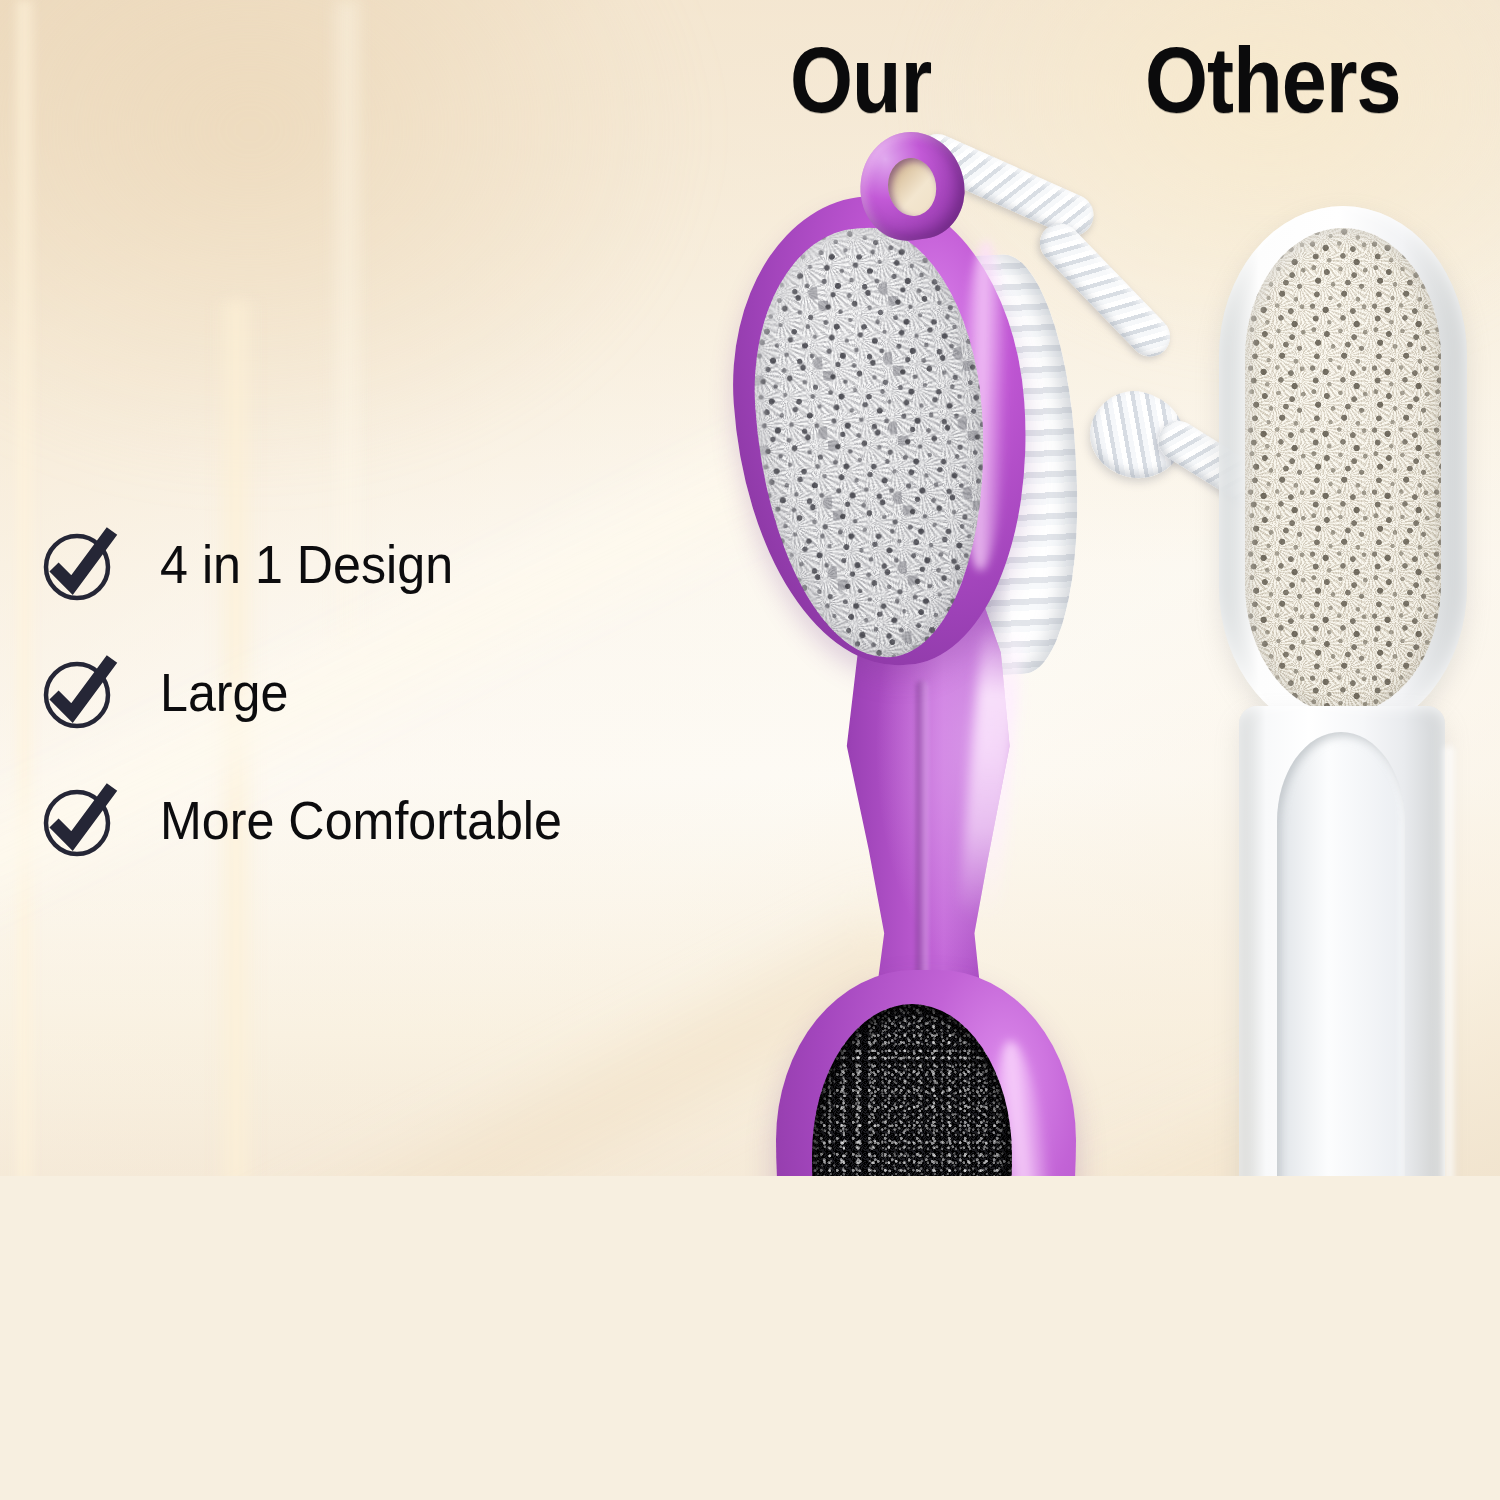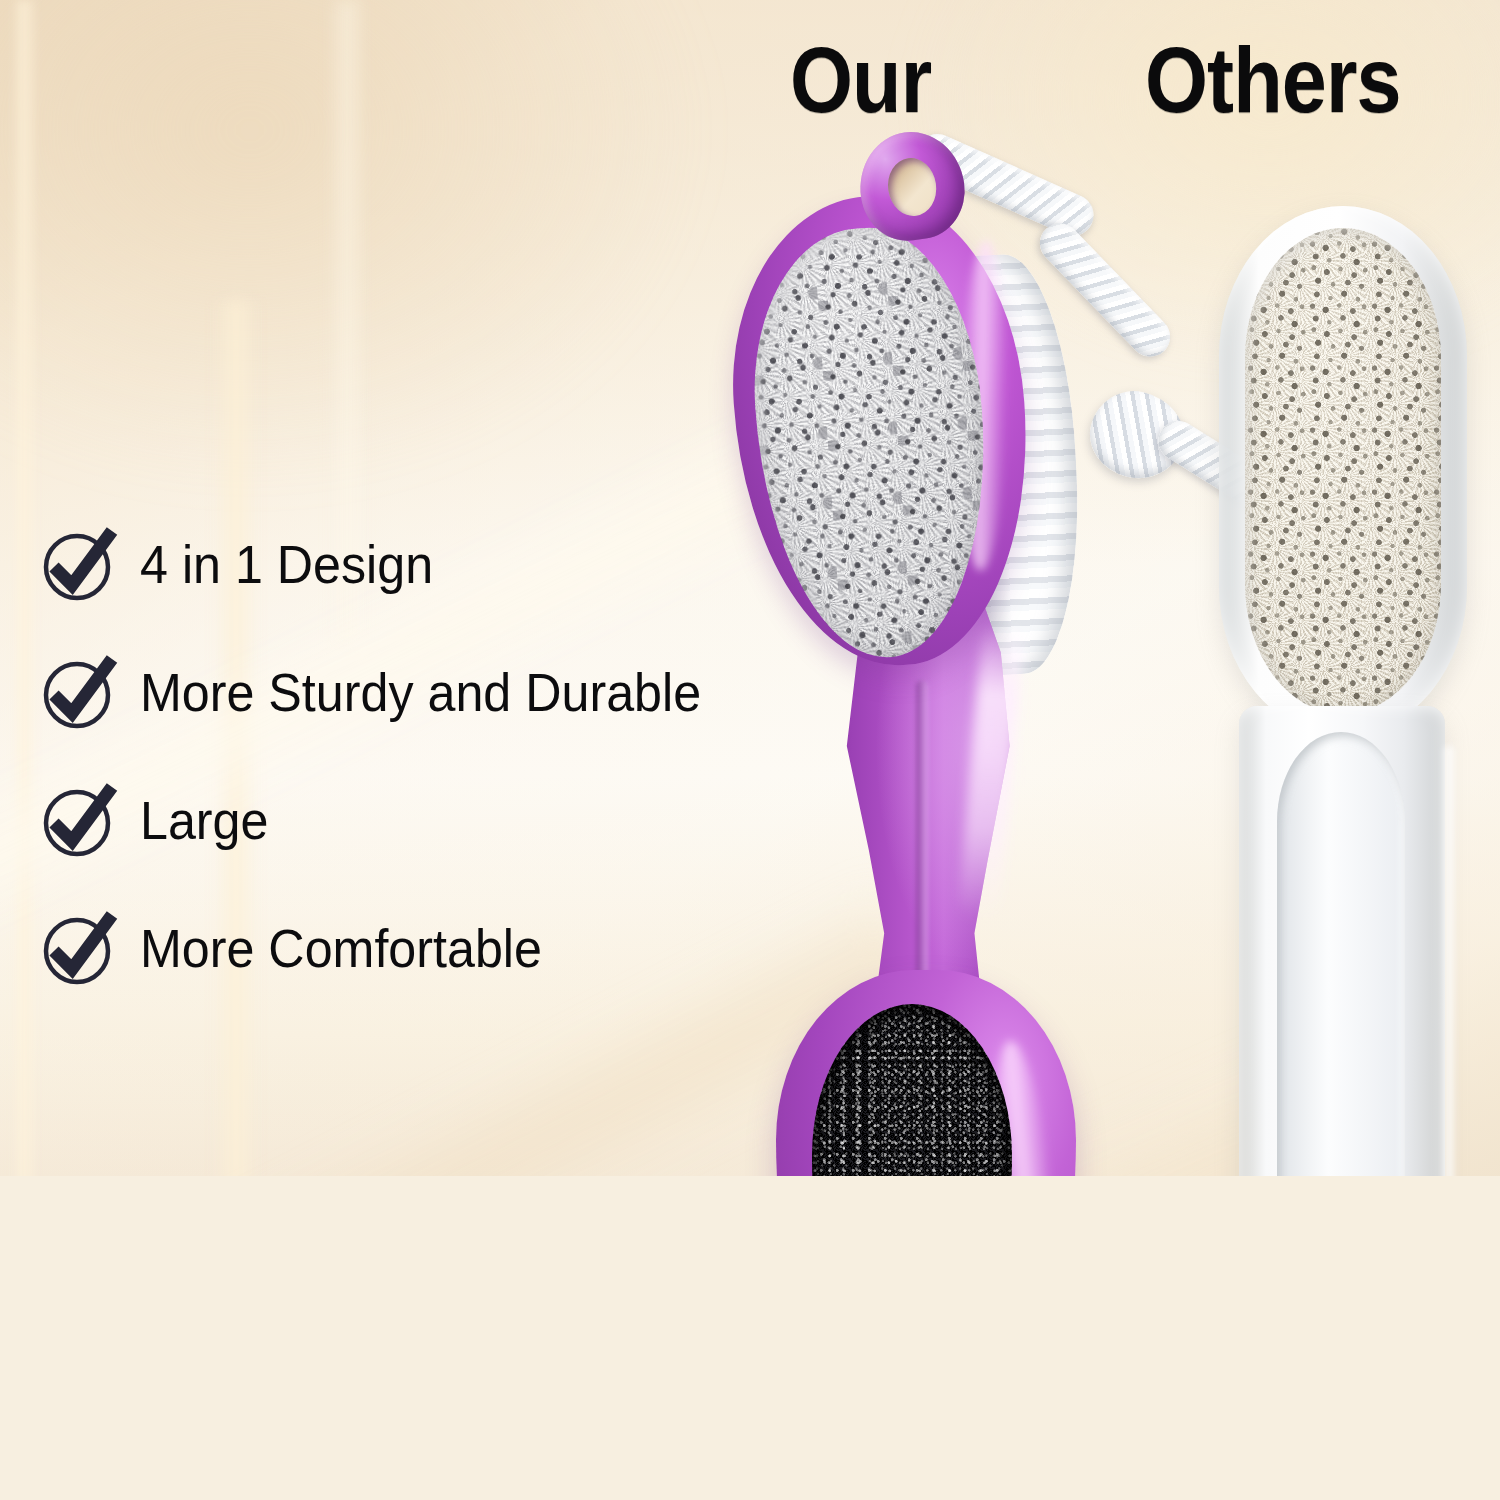--- a/index.html
+++ b/index.html
@@ -124,20 +124,21 @@
   #feature-list {
     position: absolute;
     left: 40px;
     top: 500px;
     width: 740px;
   }
   .feature-row {
     display: flex;
     align-items: center;
     height: 128px;
+    gap: 20px;
   }
   .check-icon {
     position: relative;
     width: 74px;
     height: 74px;
     flex: 0 0 74px;
     margin-right: 26px;
   }
   .check-icon svg { display: block; width: 74px; height: 74px; overflow: visible; }
   .feature-label {
@@ -545,29 +546,20 @@
       <span class="check-icon">
         <svg viewBox="0 0 74 74" xmlns="http://www.w3.org/2000/svg">
           <circle cx="37" cy="40" r="31" fill="none" stroke="#252636" stroke-width="4.5"></circle>
           <path d="M14 40 L32 58 L72 4" fill="none" stroke="#252636" stroke-width="13" stroke-linecap="butt" stroke-linejoin="miter"></path>
         </svg>
       </span>
       <span class="feature-label">4 in 1 Design</span>
     </div>
 
 
-    <div class="feature-row">
-      <span class="check-icon">
-        <svg viewBox="0 0 74 74" xmlns="http://www.w3.org/2000/svg">
-          <circle cx="37" cy="40" r="31" fill="none" stroke="#252636" stroke-width="4.5"></circle>
-          <path d="M14 40 L32 58 L72 4" fill="none" stroke="#252636" stroke-width="13" stroke-linecap="butt" stroke-linejoin="miter"></path>
-        </svg>
-      </span>
-      <span class="feature-label">More Sturdy and Durable</span>
-    </div>
 
     <div class="feature-row">
       <span class="check-icon">
         <svg viewBox="0 0 74 74" xmlns="http://www.w3.org/2000/svg">
           <circle cx="37" cy="40" r="31" fill="none" stroke="#252636" stroke-width="4.5"></circle>
           <path d="M14 40 L32 58 L72 4" fill="none" stroke="#252636" stroke-width="13" stroke-linecap="butt" stroke-linejoin="miter"></path>
         </svg>
       </span>
       <span class="feature-label">Large</span>
     </div>

